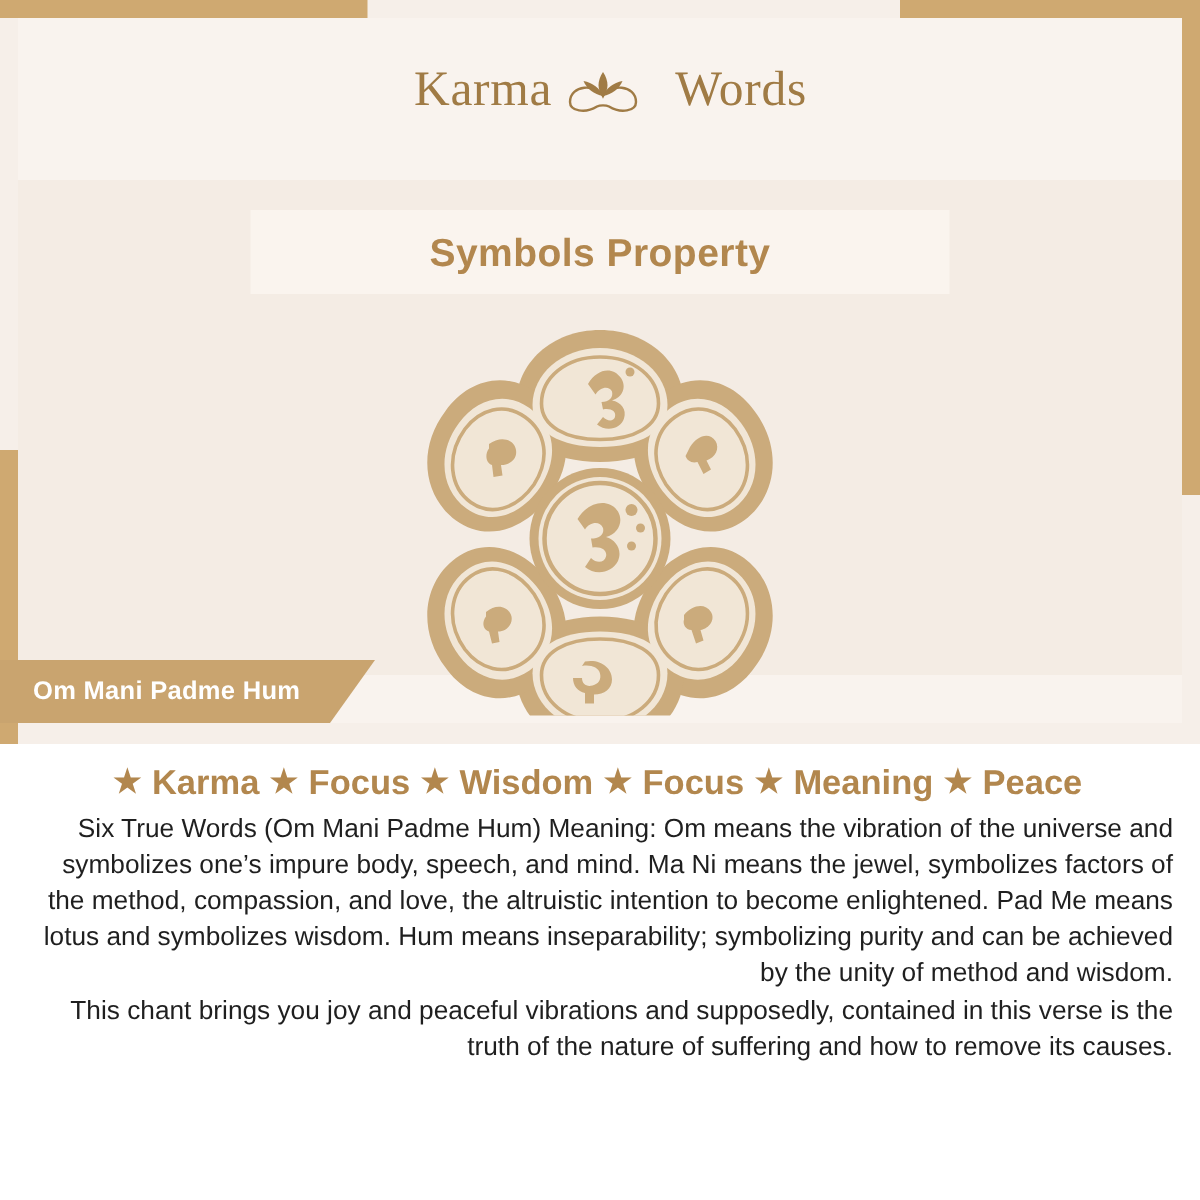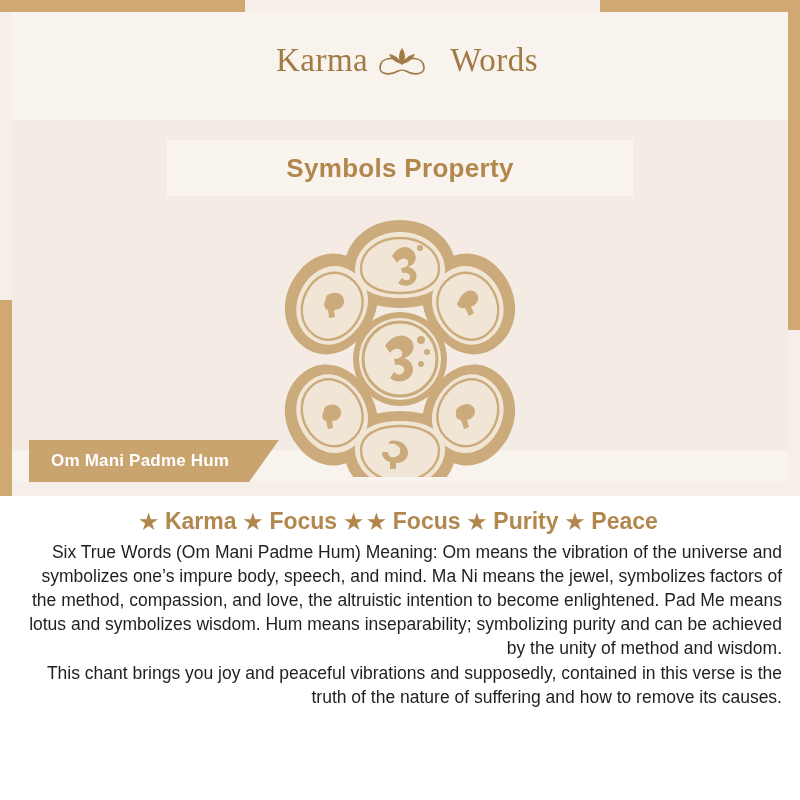--- a/index.html
+++ b/index.html
@@ -51,21 +51,20 @@
     background: #cfa971;
   }
   .ribbon-left {
     position: absolute;
     left: 0; top: 440px;
     width: 250px; height: 42px;
     background: #c9a46f;
     clip-path: polygon(0 0, 100% 0, 88% 100%, 0 100%);
     display: flex;
     align-items: center;
-    margin-left: 29px;
   }
   .ribbon-left span {
     color: #ffffff;
     font-weight: bold;
     font-size: 17px;
     padding-left: 22px;
     letter-spacing: 0.2px;
   }
 
   
@@ -260,24 +259,25 @@
     <span>Om Mani Padme Hum</span>
   </div>
 
   <div class="bottom">
     <div class="stars">
       <span class="st">★</span>
       <span class="kw">Karma</span>
       <span class="st">★</span>
       <span class="kw">Focus</span>
       <span class="st">★</span>
+      <span class="kw">Wisdom</span>
       <span class="st">★</span>
       <span class="kw">Focus</span>
       <span class="st">★</span>
-      <span class="kw">Purity</span>
+      <span class="kw">Meaning</span>
       <span class="st">★</span>
       <span class="kw">Peace</span>
     </div>
     <div class="body-text">
       <p>Six True Words (Om Mani Padme Hum) Meaning: Om means the vibration of the universe and symbolizes one’s impure body, speech, and mind. Ma Ni means the jewel, symbolizes factors of the method, compassion, and love, the altruistic intention to become enlightened. Pad Me means lotus and symbolizes wisdom. Hum means inseparability; symbolizing purity and can be achieved by the unity of method and wisdom.</p>
       <p>This chant brings you joy and peaceful vibrations and supposedly, contained in this verse is the truth of the nature of suffering and how to remove its causes.</p>
     </div>
   </div>
 
 </div>

